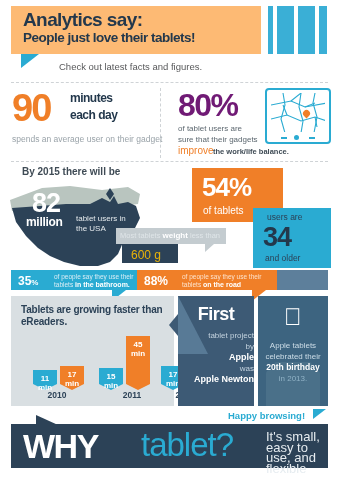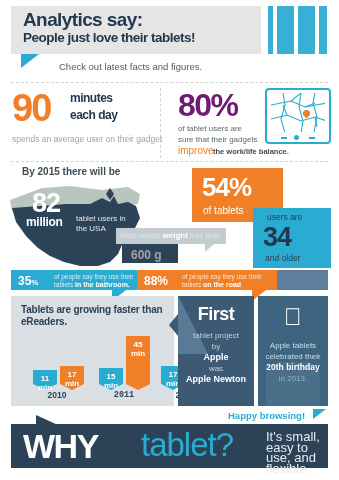--- a/index.html
+++ b/index.html
@@ -1,21 +1,21 @@
 <!DOCTYPE html>
 <html><head>
 <meta charset="utf-8">
 <style>
   html,body{margin:0;padding:0;background:#ffffff;}
   body{width:339px;height:480px;font-family:"Liberation Sans",sans-serif;
        -webkit-font-smoothing:antialiased;overflow:hidden;position:relative;}
   .page{position:relative;width:339px;height:480px;background:#fff;}
 
   
-  .header{position:absolute;left:11px;top:6px;width:250px;height:48px;background:#e5e5e5;}
+  .header{position:absolute;left:11px;top:6px;width:250px;height:48px;background:#fdba74;}
   .header-title{position:absolute;left:12px;top:4px;font-size:19px;font-weight:bold;
                 color:#23384c;letter-spacing:-0.6px;line-height:20px;}
   .header-sub{position:absolute;left:12px;top:24px;font-size:13.5px;font-weight:bold;
               color:#23384c;letter-spacing:-0.5px;line-height:15px;}
   .hdr-tail{position:absolute;left:21px;top:54px;width:0;height:0;
             border-left:18px solid #2aabd2;border-bottom:14px solid transparent;}
   .hbars{position:absolute;left:268px;top:6px;width:71px;height:48px;}
   .hbar{position:absolute;top:0;width:13px;height:48px;background:#3aafd6;}
   .hb1{left:0;width:5px;} .hb2{left:9px;width:17px;} .hb3{left:30px;width:17px;} .hb4{left:51px;width:8px;}
 
@@ -58,21 +58,21 @@
   .tabusers{position:absolute;left:76px;top:214px;font-size:8px;color:#e4e9ec;line-height:10px;width:55px;}
 
   
   .bub600{position:absolute;left:116px;top:228px;width:110px;height:16px;background:#c4ccd0;}
   .bub600 .txt{position:absolute;left:4px;top:3px;font-size:7.5px;color:#fff;white-space:nowrap;}
   .bub600 b{color:#fff;font-weight:bold;font-size:8px;}
   .bub600 .lt{color:#dfe5e8;}
   .bub600-tail{position:absolute;left:205px;top:244px;width:0;height:0;
                border-left:9px solid #c4ccd0;border-bottom:8px solid transparent;}
   .box600{position:absolute;left:122px;top:244px;width:56px;height:19px;background:#2c4257;}
-  .box600 span{position:absolute;left:9px;top:4px;font-size:12px;font-weight:bold;color:#a3a3a3;}
+  .box600 span{position:absolute;left:9px;top:4px;font-size:12px;font-weight:normal;color:#eab308;}
 
   
   .box54{position:absolute;left:192px;top:168px;width:91px;height:54px;background:#f07f28;}
   .n54{position:absolute;left:10px;top:4px;font-size:26px;font-weight:bold;color:#fff;letter-spacing:-1px;}
   .of54{position:absolute;left:11px;top:37px;font-size:10px;color:#fff;}
   .tail54{position:absolute;left:253px;top:222px;width:0;height:0;
           border-left:14px solid #f07f28;border-bottom:10px solid transparent;}
   
   .box34{position:absolute;left:253px;top:208px;width:78px;height:60px;background:#2aabd2;}
   .ua34{position:absolute;left:14px;top:4px;font-size:8.5px;color:#2c4257;}
@@ -110,21 +110,21 @@
   .yr{position:absolute;bottom:6px;font-size:8.5px;font-weight:bold;color:#2c4257;width:50px;text-align:center;}
 
   
   .pfirst{position:absolute;left:178px;top:296px;width:76px;height:110px;background:#3d5a75;}
   .pfirst .wedge{position:absolute;left:0;top:0;width:0;height:0;
                  border-left:30px solid #587a96;border-top:58px solid transparent;}
   .pfirst .arr{position:absolute;left:-9px;top:18px;width:0;height:0;
                border-right:9px solid #3d5a75;border-top:11px solid transparent;border-bottom:11px solid transparent;}
   .first-h{position:absolute;left:0;right:0;top:8px;text-align:center;font-size:18px;
            font-weight:bold;color:#fff;letter-spacing:-0.5px;}
-  .first-b{position:absolute;left:0;right:0;top:34px;text-align:center;font-size:8px;
+  .first-b{position:absolute;left:0;right:0;top:34px;text-align:right;font-size:8px;
            color:#c3d2de;line-height:11px;}
   .first-b b{color:#fff;font-weight:bold;font-size:9px;}
 
   
   .papple{position:absolute;left:258px;top:296px;width:70px;height:110px;background:#3d6480;overflow:hidden;}
   .cake{position:absolute;left:8px;bottom:-4px;width:54px;height:40px;background:#4a7089;border-radius:4px 4px 0 0;}
   .cake2{position:absolute;left:16px;bottom:30px;width:38px;height:14px;background:#4a7089;border-radius:3px 3px 0 0;}
   .apple-logo{position:absolute;left:0;right:0;top:8px;text-align:center;font-size:24px;color:#fff;line-height:26px;}
   .apple-t{position:absolute;left:0;right:0;top:44px;text-align:center;font-size:8px;
            color:#cdddE7;line-height:11px;}
@@ -287,21 +287,21 @@
           <div class="lbl">17<br>min</div>
         </div>
         <div class="bar orange" style="left: 177px; height: 76px;">
           <div class="body"></div>
           <div class="pt"></div>
           <div class="lbl">71<br>min</div>
         </div>
       </div>
     <div id="years">
         <div class="yr" style="left: 21px;">2010</div>
-        <div class="yr" style="left: 88px; font-family: Liberation Mono, monospace;">2011</div>
+        <div class="yr" style="left: 96px;">2011</div>
         <div class="yr" style="left: 149px;">2012</div>
       </div>
   </div>
 
   <div class="pfirst">
     <div class="wedge"></div>
     <div class="arr"></div>
     <div class="first-h">First</div>
     <div class="first-b">
       <div>tablet project</div>

